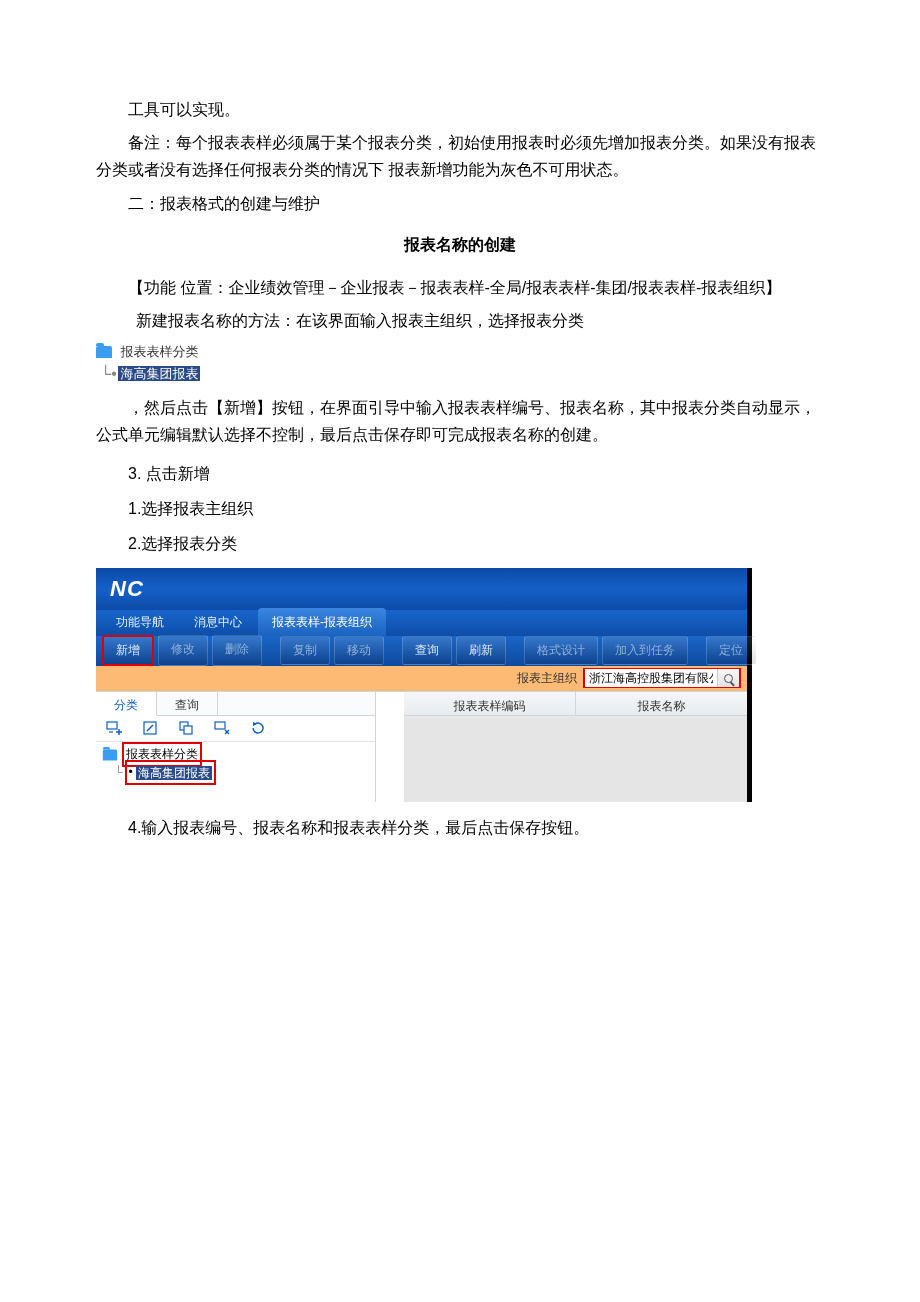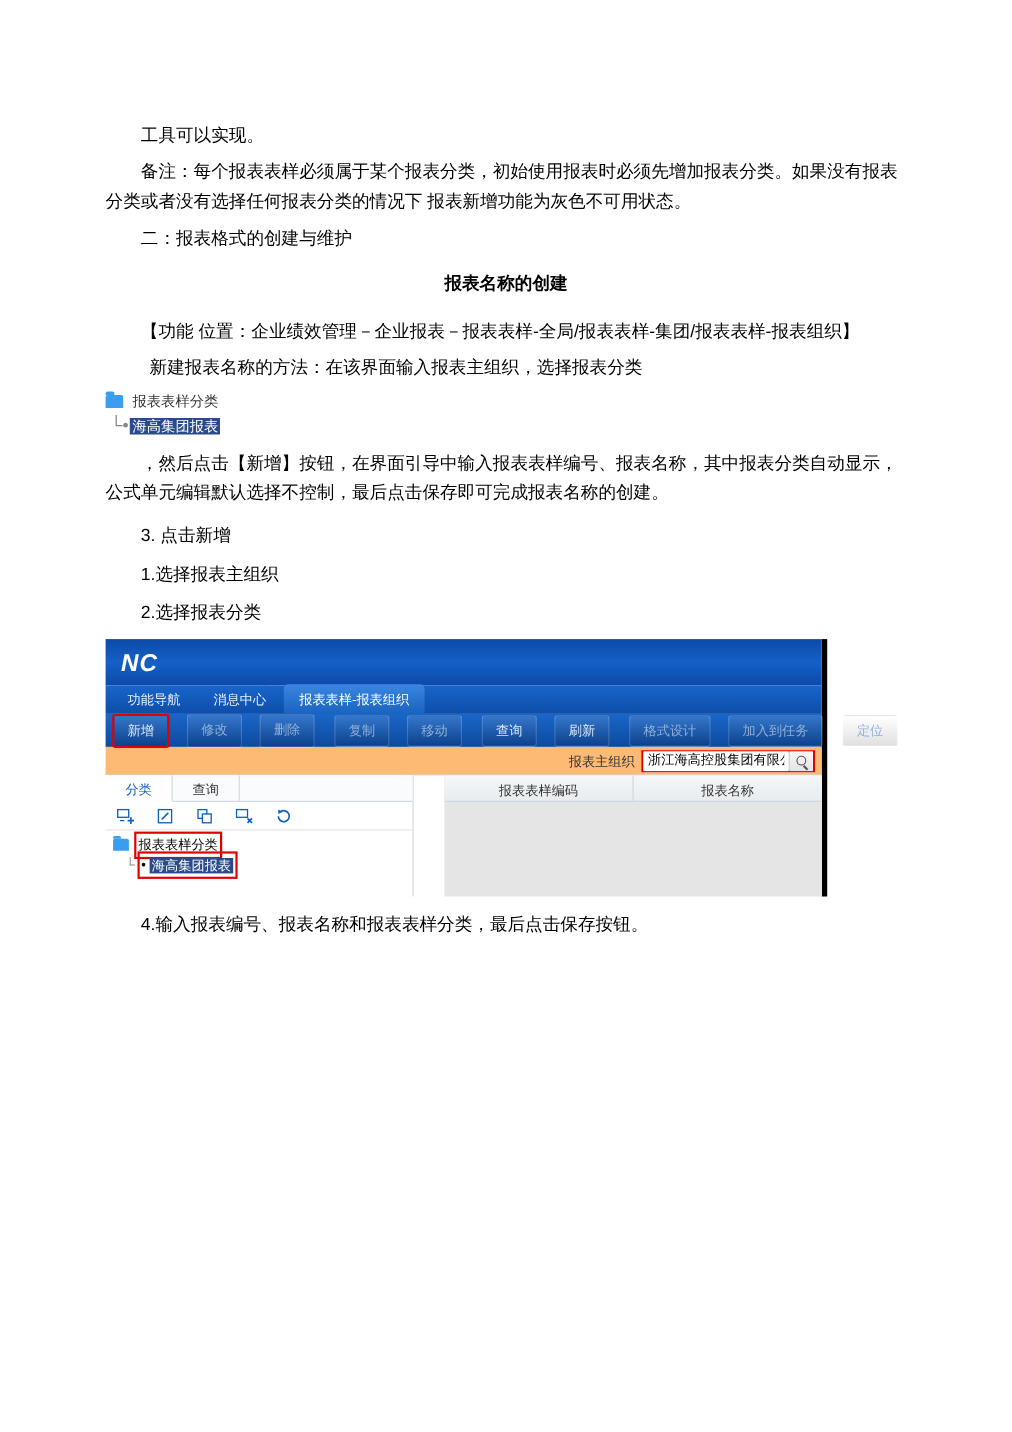--- a/index.html
+++ b/index.html
@@ -5,22 +5,23 @@
   * { box-sizing: border-box; margin: 0; padding: 0; }
   body {
     width: 920px;
     background: #fff;
     font-family: "SimSun", "Microsoft YaHei", sans-serif;
     font-size: 16px;
     color: #000;
     position: relative;
   }
   .page {
-    padding: 110px 96px 40px 96px;
+    padding: 84px 96px 40px 96px;
     line-height: 1.7;
+    margin-top: 12px;
   }
   .para { margin-bottom: 6px; text-indent: 2em; }
   .heading {
     font-weight: bold;
     text-align: center;
     font-size: 16px;
     margin: 14px 0 16px 0;
   }
   .tree-small {
     margin: 4px 0 8px 0;
@@ -139,21 +140,21 @@
     color: #dce8f8;
     padding: 3px 12px;
     border-radius: 3px;
     background: linear-gradient(to bottom, rgba(255,255,255,0.12), rgba(0,0,0,0.12));
     border: 1px solid rgba(255,255,255,0.18);
     cursor: pointer;
     font-size: 12px;
     white-space: nowrap;
   }
   .tbtn.disabled { color: #8fb0d8; }
-  .tbtn-group { display: flex; gap: 16px; margin-right: 16px; justify-content: center; }
+  .tbtn-group { display: flex; gap: 4px; margin-right: 16px; justify-content: center; }
   .redbox { border: 2px solid #e10000 !important; }
   .org-row {
     height: 26px;
     background: #fdba74;
     border-bottom: 1px solid #cfd6de;
     display: flex;
     align-items: center;
     padding: 0 6px;
     gap: 6px;
     justify-content: flex-end;

